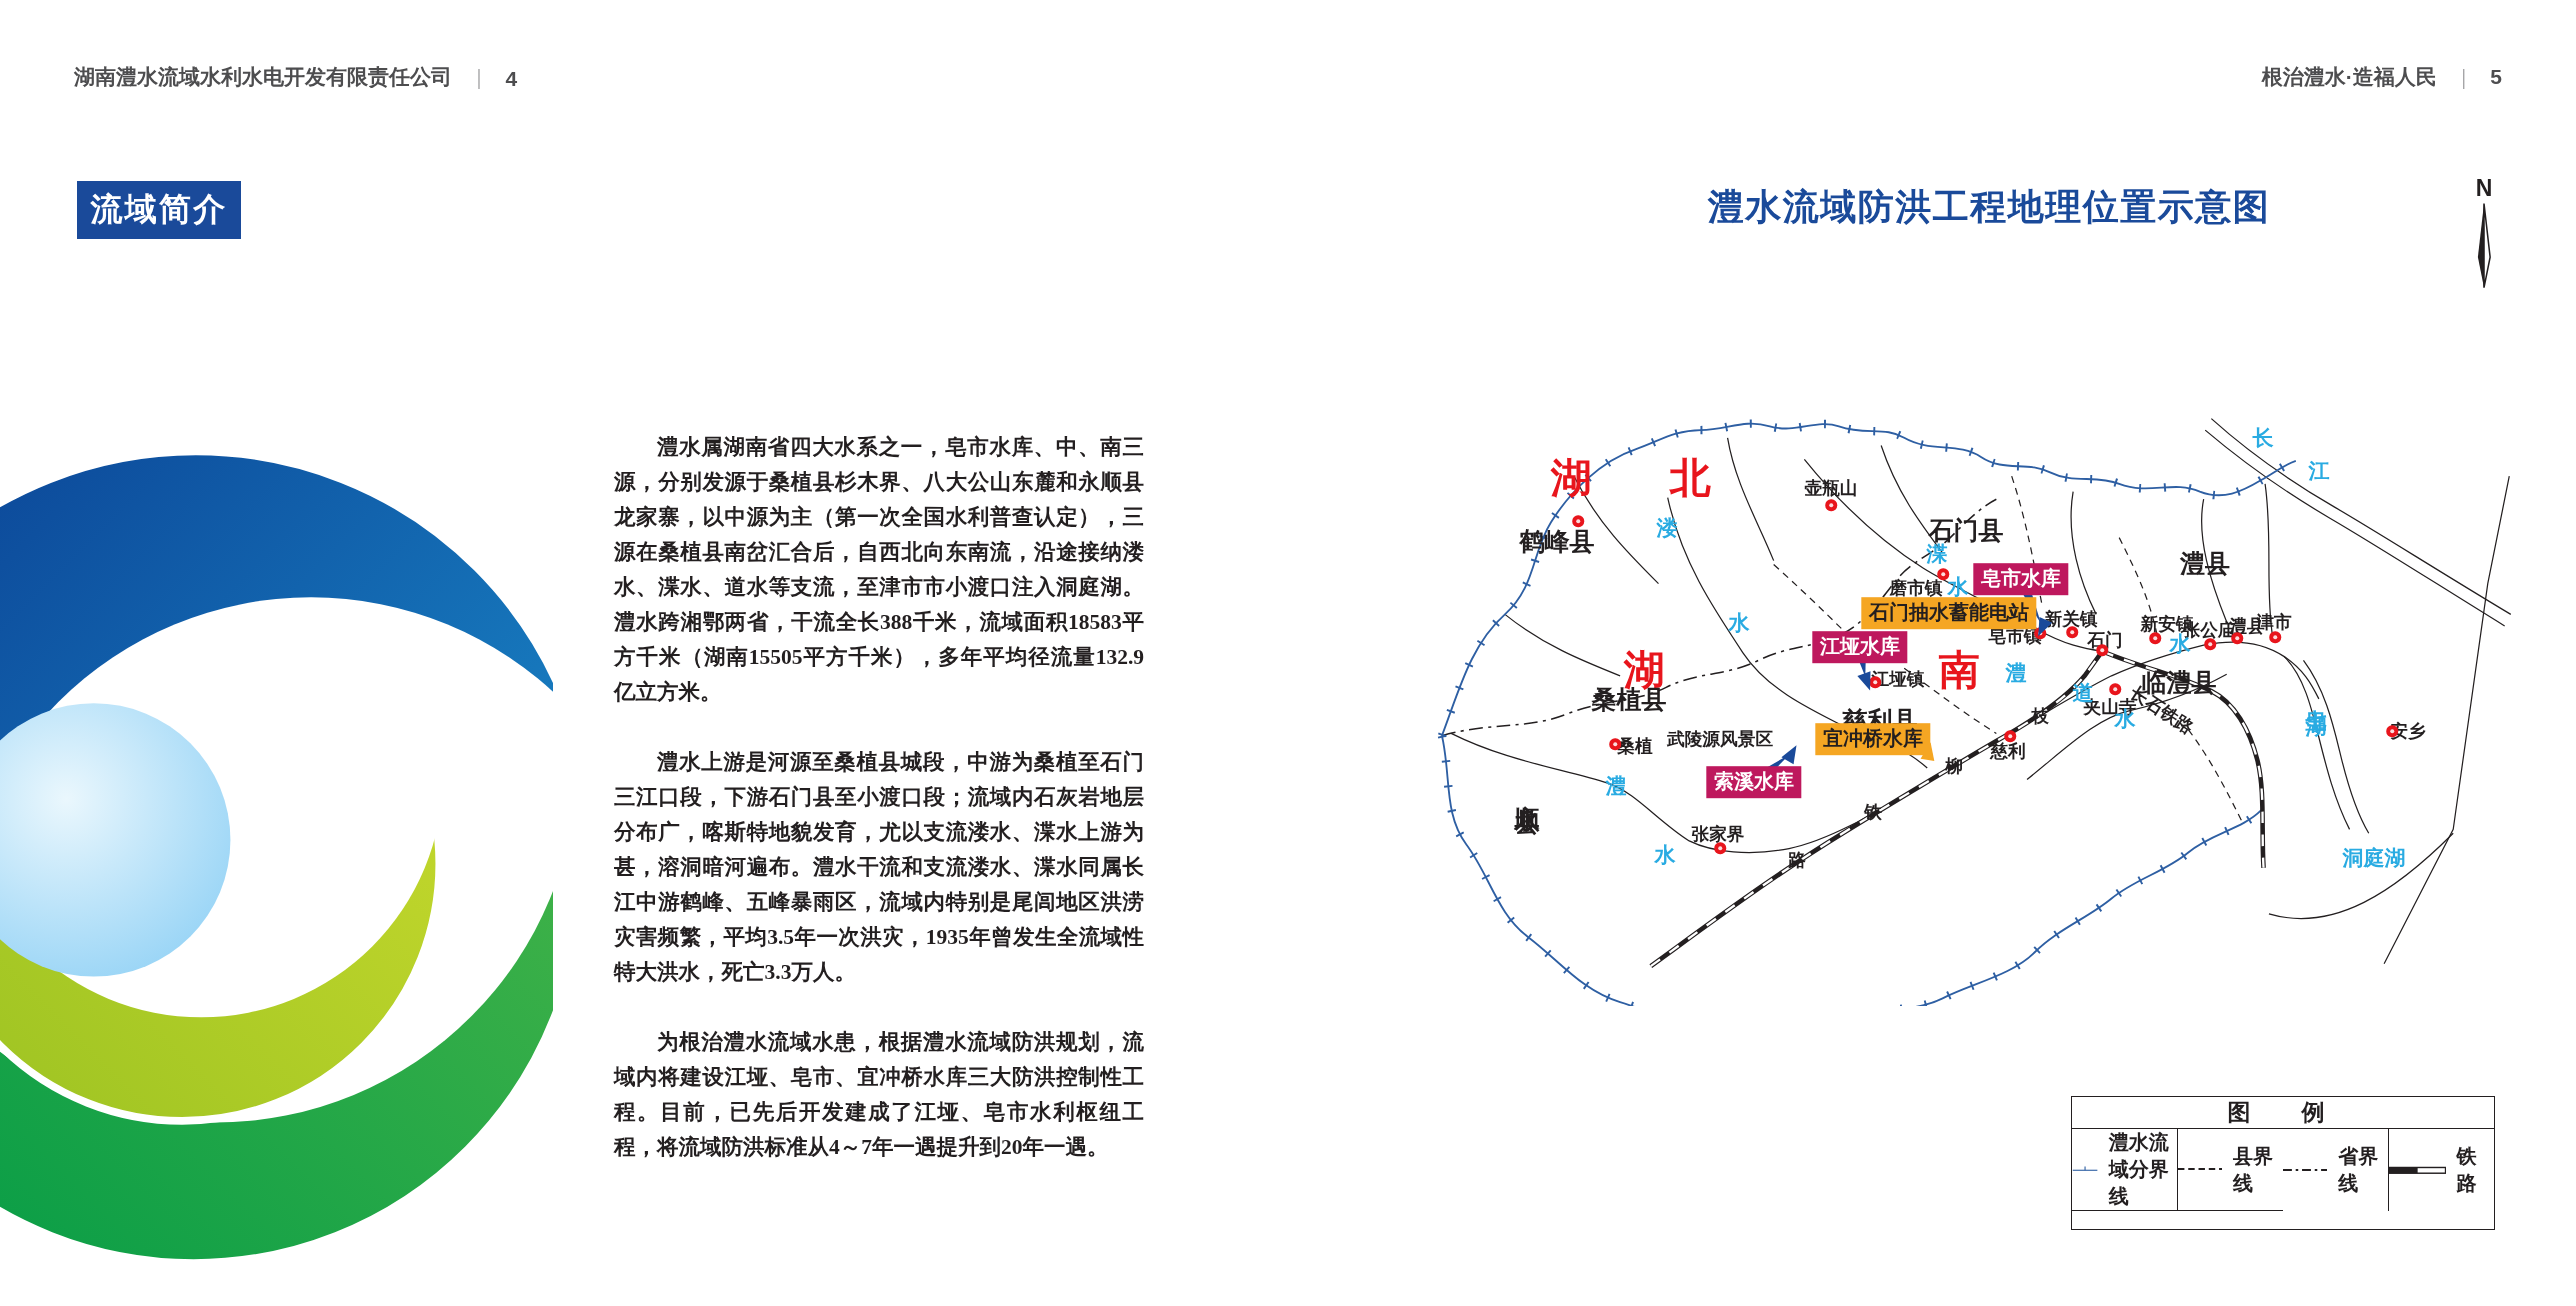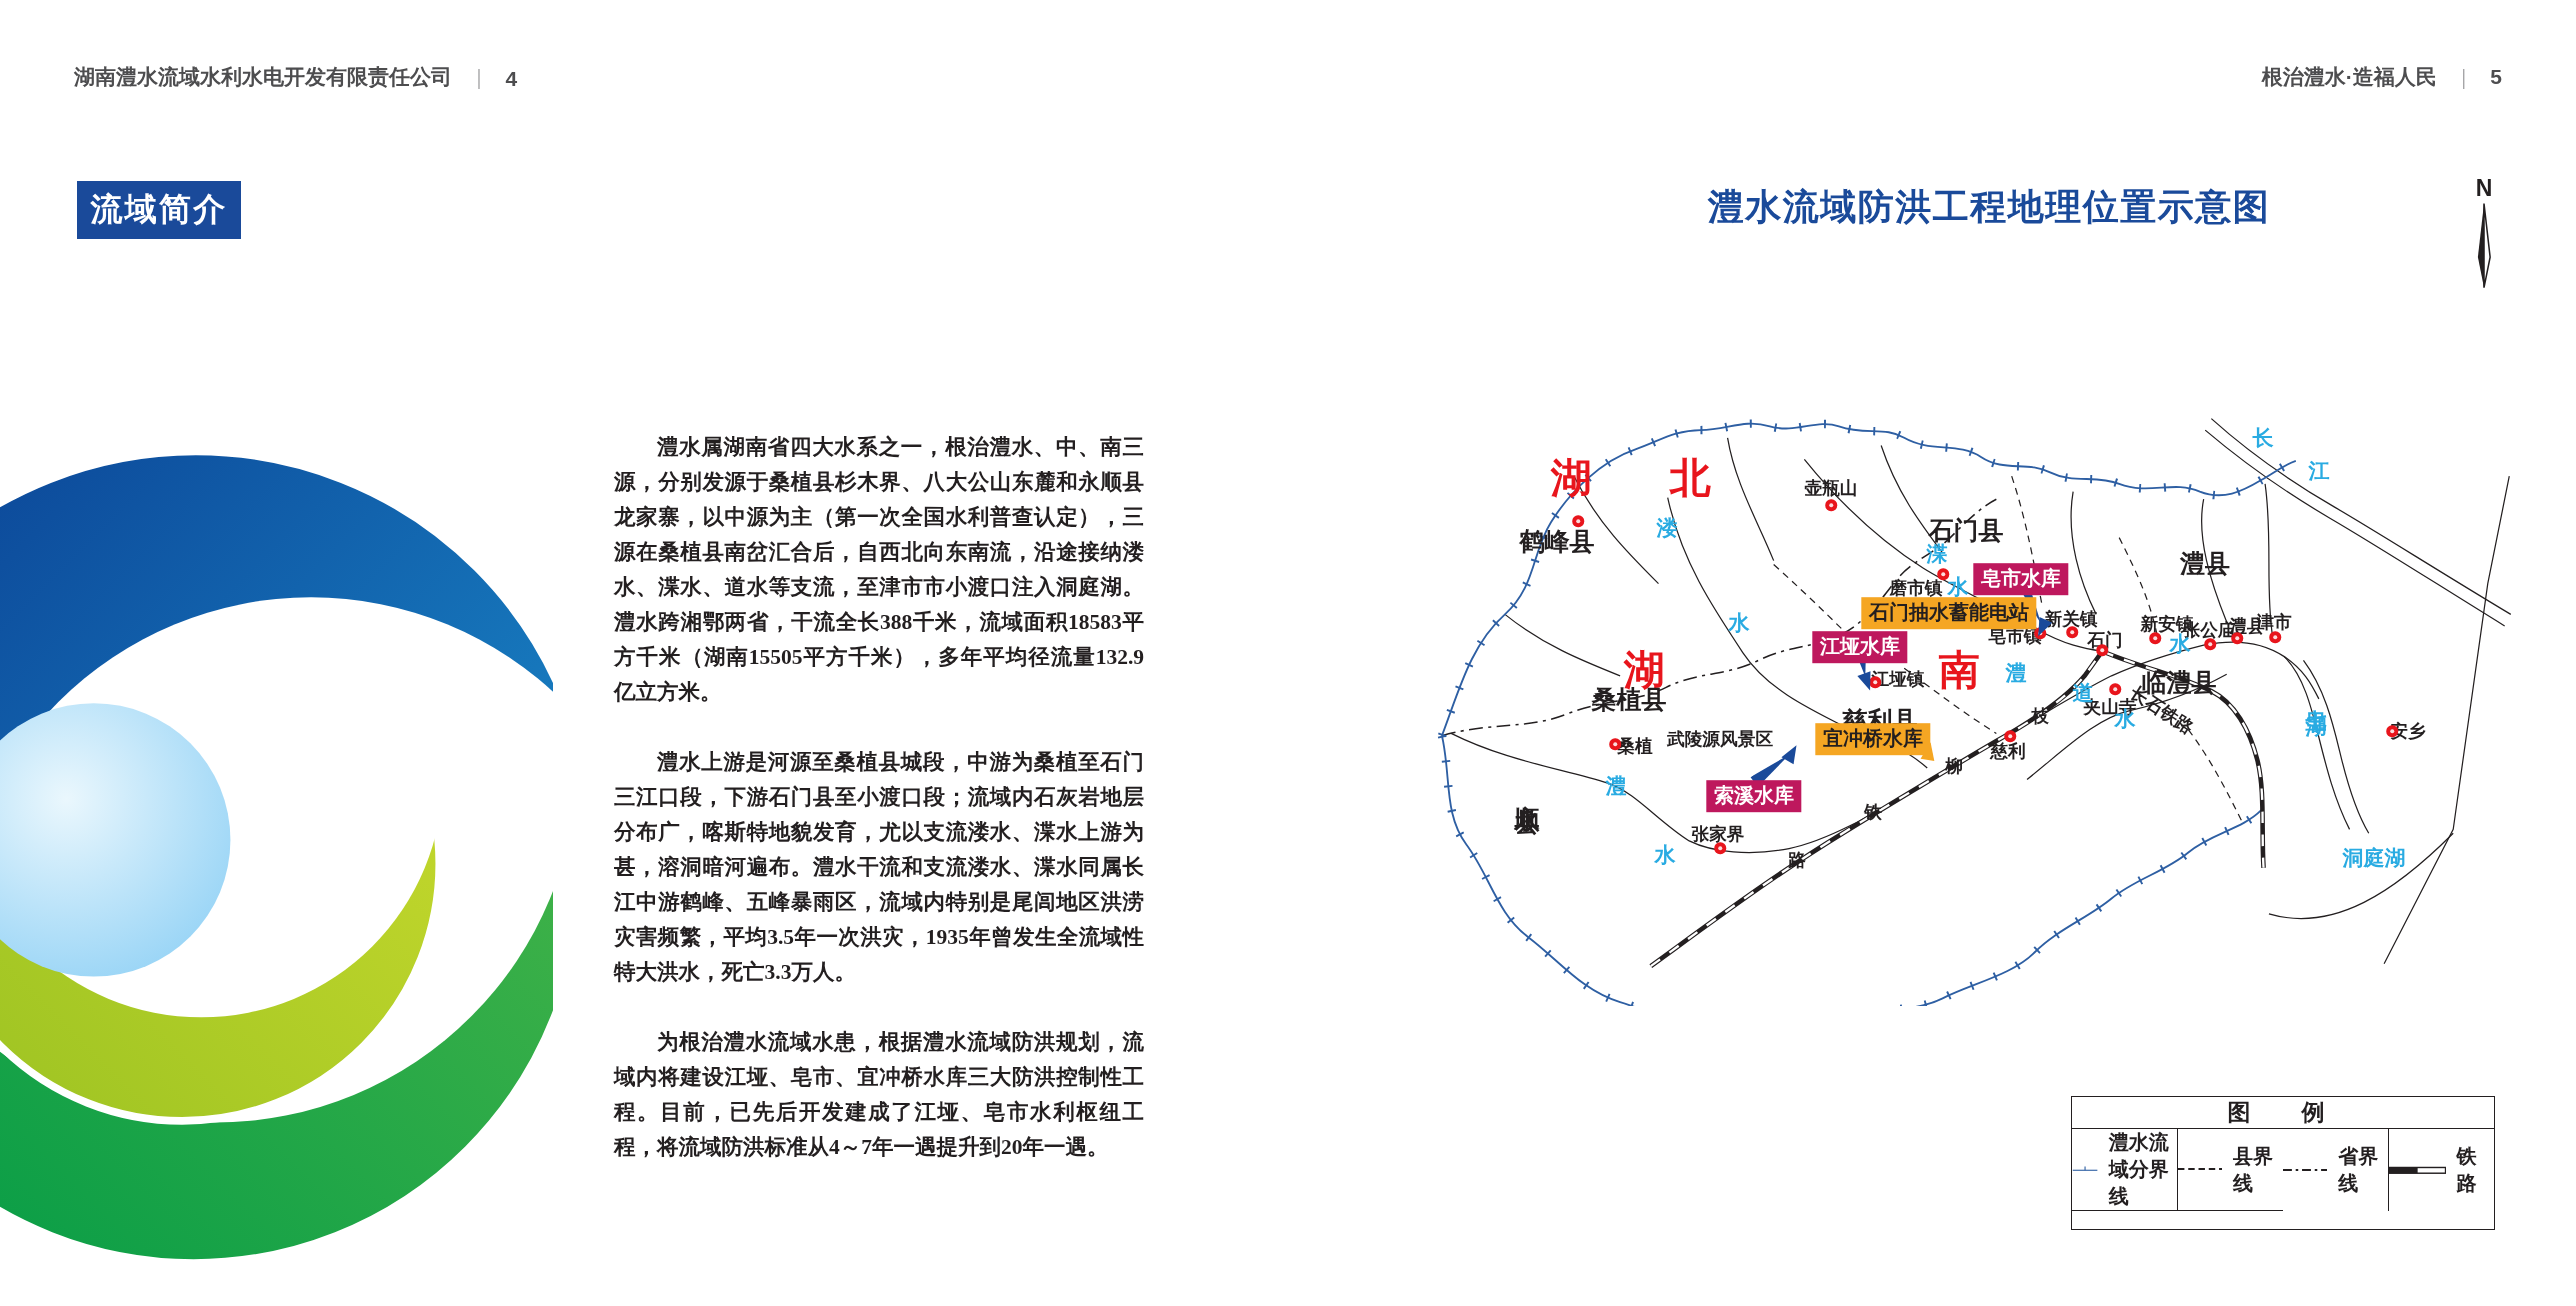--- a/index.html
+++ b/index.html
@@ -84,21 +84,21 @@
     <span>根治澧水·造福人民</span>
     <span class="hdr-div">｜</span>
     <span>5</span>
   </div>
 
   <div id="section-box">
     <span>流域简介</span>
   </div>
 
   <div id="body-text">
-      <p>澧水属湖南省四大水系之一，根治澧水、中、南三源，分别发源于桑植县杉木界、八大公山东麓和永顺县龙家寨，以中源为主（第一次全国水利普查认定），三源在桑植县南岔汇合后，自西北向东南流，沿途接纳溇水、渫水、道水等支流，至津市市小渡口注入洞庭湖。澧水跨湘鄂两省，干流全长388千米，流域面积18583平方千米（湖南15505平方千米），多年平均径流量132.9亿立方米。</p>
+      <p>澧水属湖南省四大水系之一，皂市水库、中、南三源，分别发源于桑植县杉木界、八大公山东麓和永顺县龙家寨，以中源为主（第一次全国水利普查认定），三源在桑植县南岔汇合后，自西北向东南流，沿途接纳溇水、渫水、道水等支流，至津市市小渡口注入洞庭湖。澧水跨湘鄂两省，干流全长388千米，流域面积18583平方千米（湖南15505平方千米），多年平均径流量132.9亿立方米。</p>
       <p>澧水上游是河源至桑植县城段，中游为桑植至石门三江口段，下游石门县至小渡口段；流域内石灰岩地层分布广，喀斯特地貌发育，尤以支流溇水、渫水上游为甚，溶洞暗河遍布。澧水干流和支流溇水、渫水同属长江中游鹤峰、五峰暴雨区，流域内特别是尾闾地区洪涝灾害频繁，平均3.5年一次洪灾，1935年曾发生全流域性特大洪水，死亡3.3万人。</p>
       <p>为根治澧水流域水患，根据澧水流域防洪规划，流域内将建设江垭、皂市、宜冲桥水库三大防洪控制性工程。目前，已先后开发建成了江垭、皂市水利枢纽工程，将流域防洪标准从4～7年一遇提升到20年一遇。</p>
     </div>
 
   <div id="logo-wrap">
     <svg width="553" height="893" viewBox="0 0 720 1163">
       <defs>
         <linearGradient id="gBlue" x1="0" y1="0" x2="1" y2="1">
           <stop offset="0" stop-color="#0a3d91"></stop>
             <stop offset="1" stop-color="#1e9cd7"></stop>
@@ -262,21 +262,21 @@
         <div class="dot" style="left: 210px; top: 383px;"></div>
         <div class="dot" style="left: 315px; top: 487px;"></div>
         <div class="dot" style="left: 470px; top: 321px;"></div>
         <div class="wedge blue" style="width: 49px; transform: rotate(65.8545deg); left: 616px; top: 218px;"></div>
         <div class="banner blue" style="left: 616px; top: 218px;">皂市水库</div>
         <div class="wedge orange" style="width: 68px; transform: rotate(0deg); left: 544px; top: 252px;"></div>
         <div class="banner orange" style="left: 544px; top: 252px;">石门抽水蓄能电站</div>
         <div class="wedge blue" style="width: 30px; transform: rotate(79.8245deg); left: 455px; top: 286px;"></div>
         <div class="banner blue" style="left: 455px; top: 286px;">江垭水库</div>
         <div class="wedge blue" style="width: 45px; transform: rotate(-38.047deg); left: 349px; top: 421px;"></div>
-        <div class="banner blue" style="left: 349px; top: 421px; margin-top: 14px;">索溪水库</div>
+        <div class="banner blue" style="left: 349px; top: 421px;">索溪水库</div>
         <div class="wedge orange" style="width: 49px; transform: rotate(0.895174deg); left: 468px; top: 388px;"></div>
         <div class="banner orange" style="left: 468px; top: 378px;">宜冲桥水库</div>
         <div class="pennant blue" style="transform: translate(-50%, -50%) rotate(205deg); left: 637px; top: 267px;"></div>
         <div class="pennant orange" style="transform: translate(-50%, -50%) rotate(15deg); left: 620px; top: 252px;"></div>
         <div class="pennant blue" style="transform: translate(-50%, -50%) rotate(160deg); left: 462px; top: 321px;"></div>
         <div class="pennant blue" style="transform: translate(-50%, -50%) rotate(30deg); left: 387px; top: 392px;"></div>
         <div class="pennant orange" style="transform: translate(-50%, -50%) rotate(10deg); left: 524px; top: 390px;"></div>
       </div>
   </div>
 

